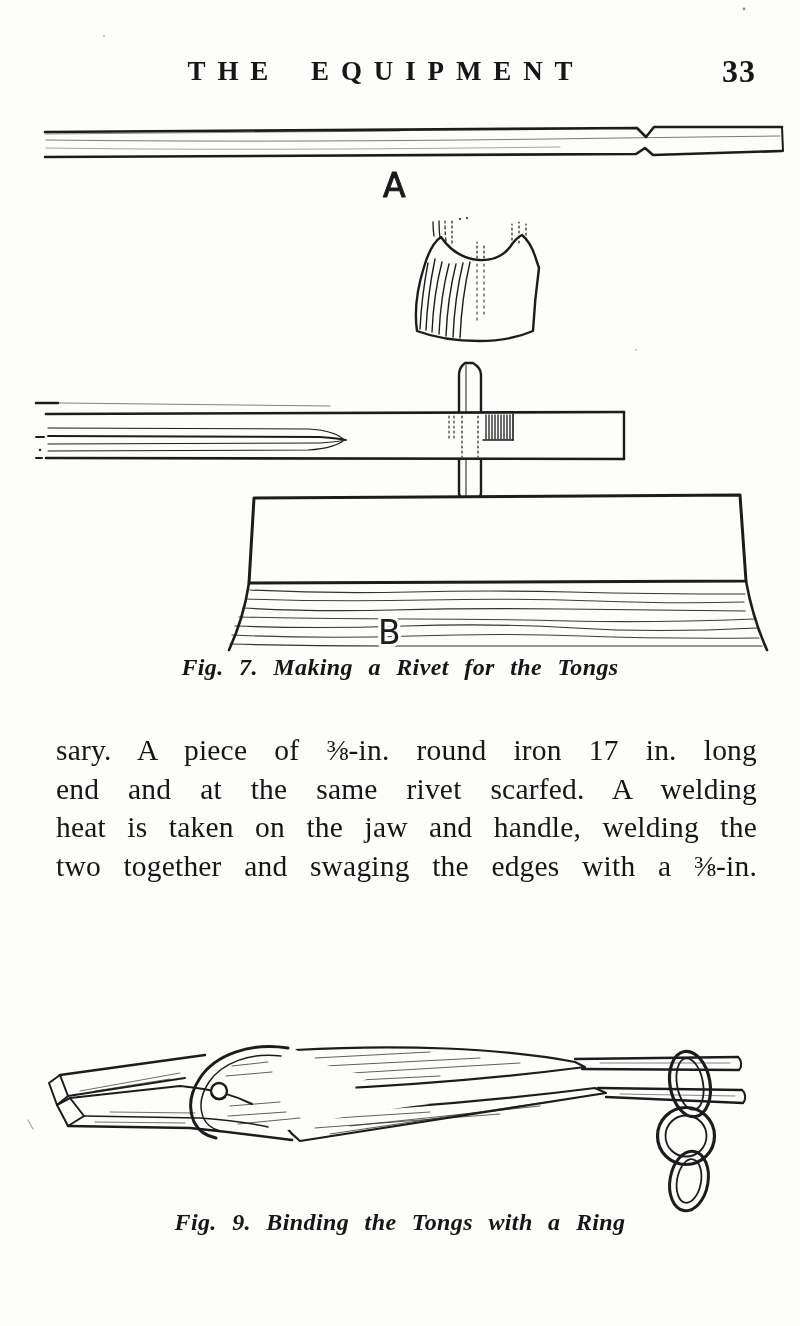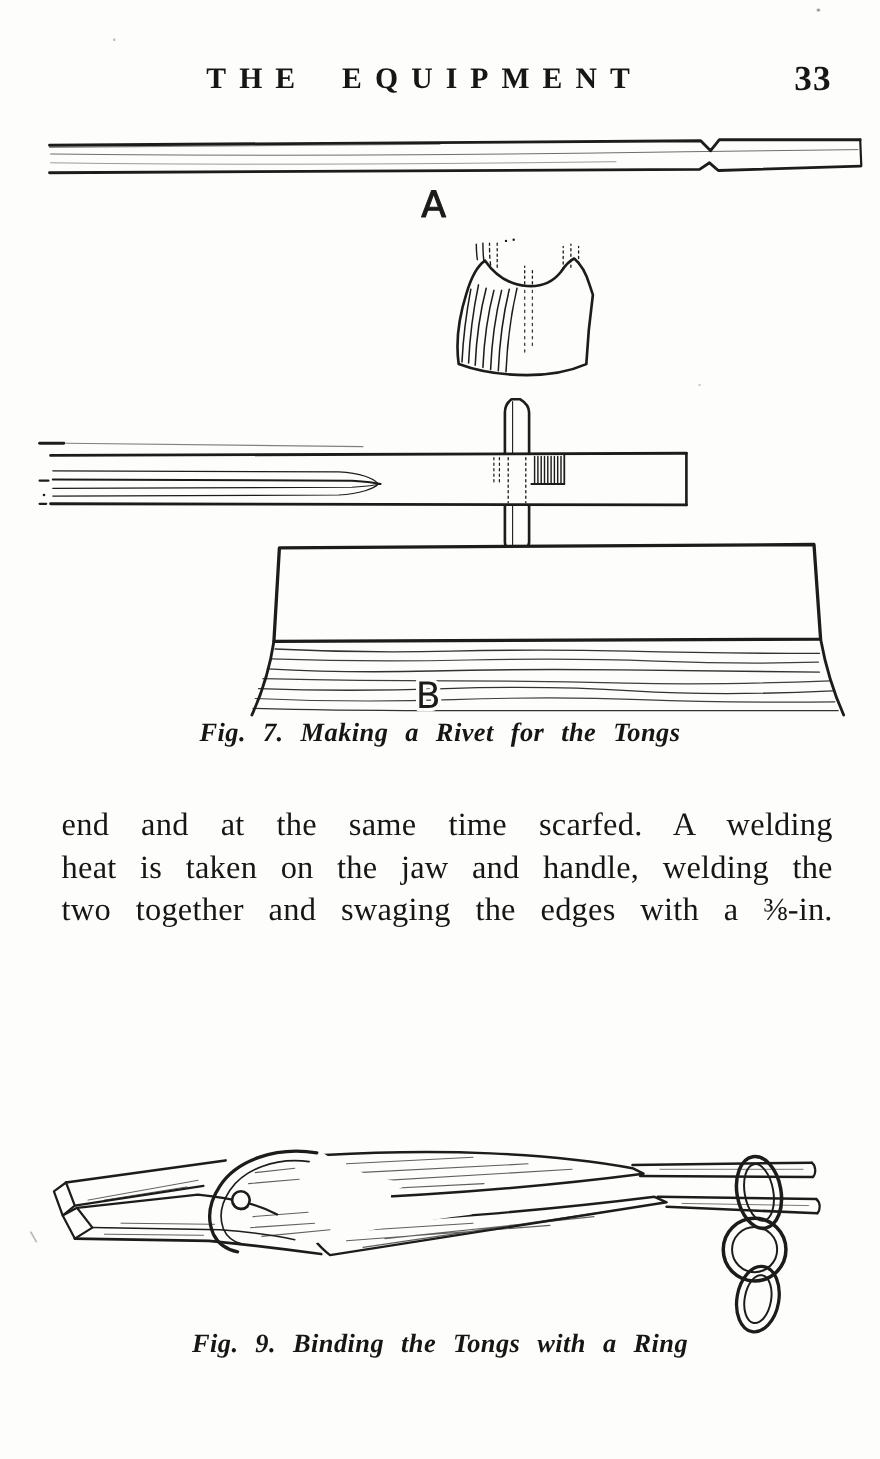--- a/index.html
+++ b/index.html
@@ -209,20 +209,21 @@
       <circle cx="636" cy="350" r="1" fill="#888" stroke="none"></circle>
     </g>
   </svg>
 
   <div class="hdr-title">THE EQUIPMENT</div>
   <div class="hdr-num">33</div>
 
   <div class="caption cap-fig7">Fig. 7. Making a Rivet for the Tongs</div>
 
   <div class="paragraph">
-    <div class="pline">end and at the same time scarfed. A welding</div>
+    <div class="pline">sary. A piece of ⅜-in. round iron 17 in. long</div>
+    <div class="pline">end and at the same rivet scarfed. A welding</div>
     <div class="pline">heat is taken on the jaw and handle, welding the</div>
     <div class="pline">two together and swaging the edges with a ⅜-in.</div>
   </div>
 
   <div class="caption cap-fig8">Fig. 9. Binding the Tongs with a Ring</div>
 
 </div>
 
 </body></html>

